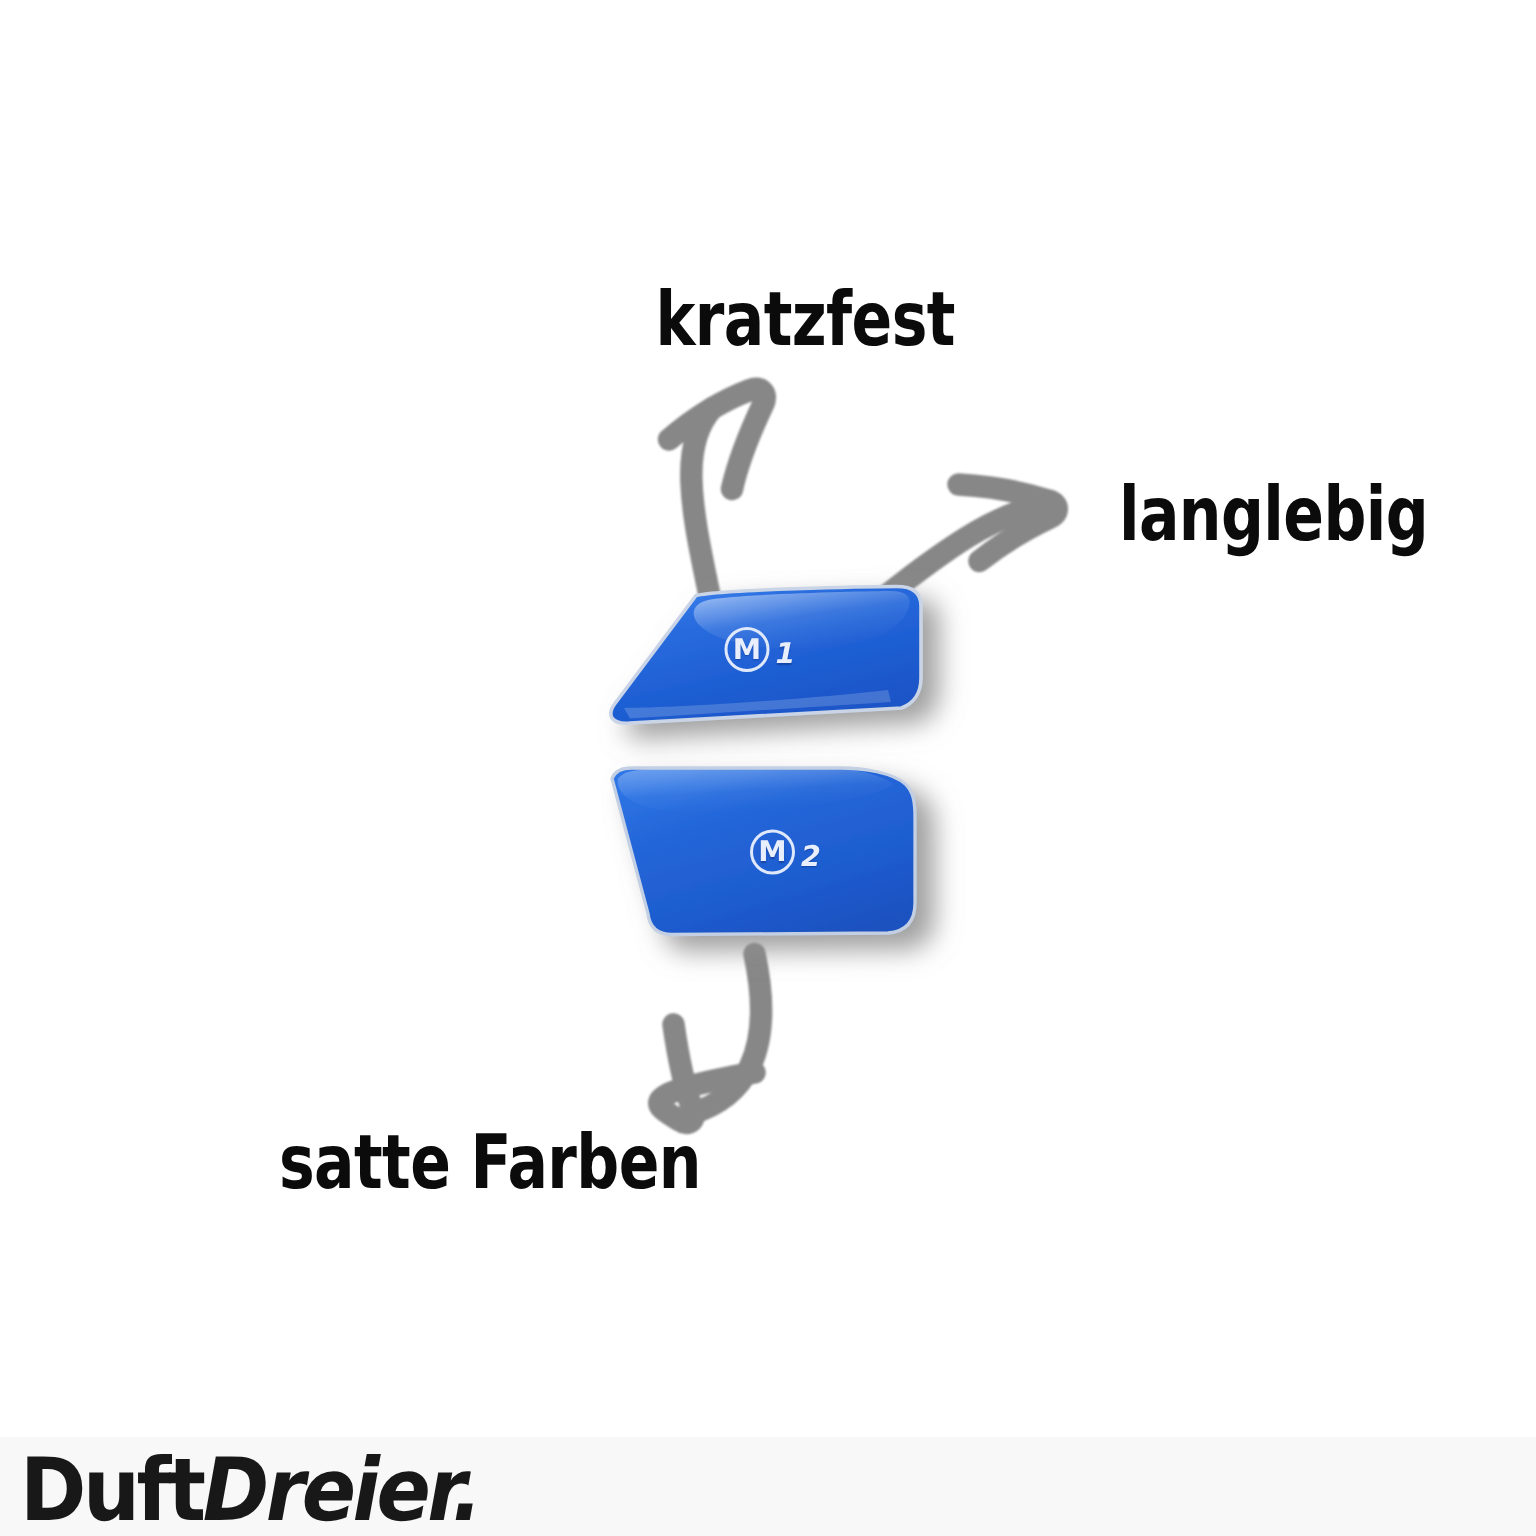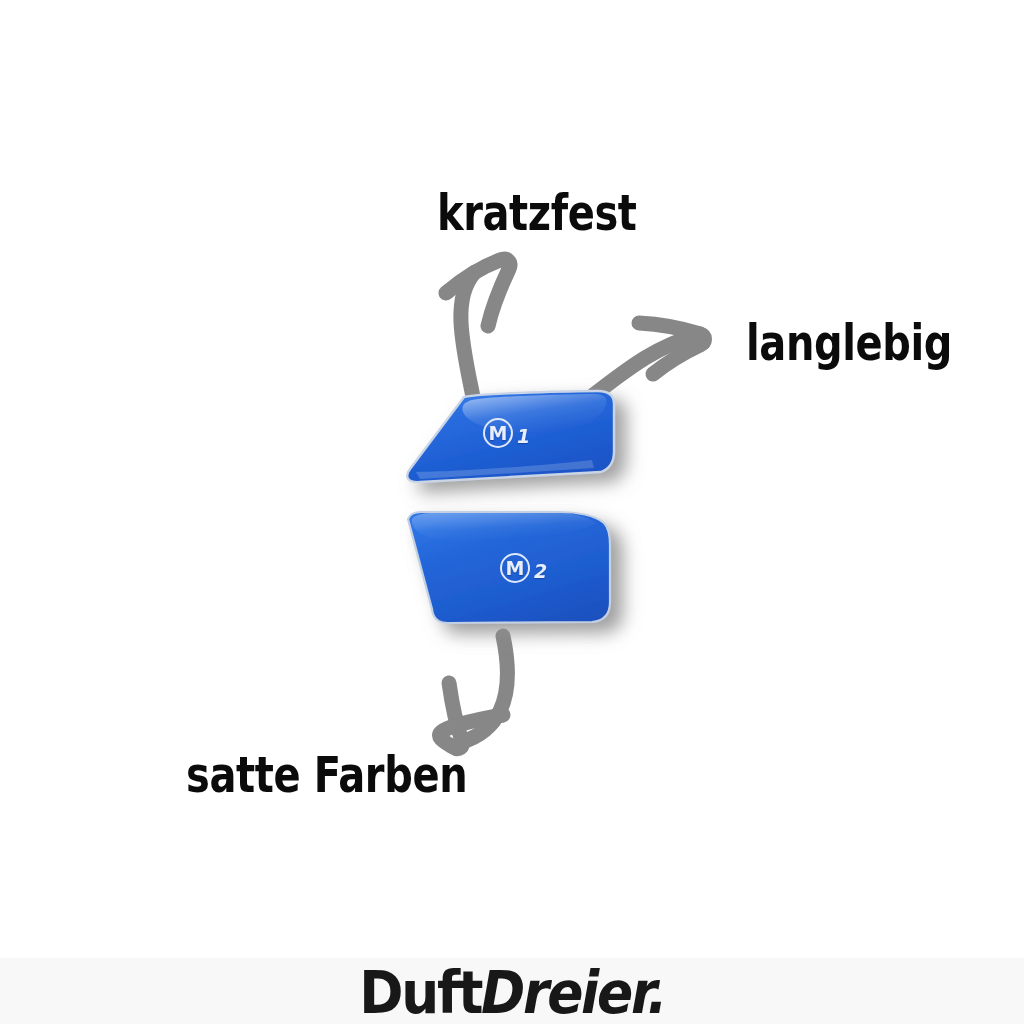--- a/index.html
+++ b/index.html
@@ -112,21 +112,21 @@
   
   #brand-bar {
     position: absolute;
     left: 0;
     top: 958px;
     width: 1024px;
     height: 66px;
     background: #f8f8f8;
     display: flex;
     align-items: center;
-    justify-content: center;
+    justify-content: flex-start;
   }
   #brand-logo {
     font-family: "DejaVu Sans", sans-serif;
     font-size: 58px;
     line-height: 1;
     color: #181818;
     letter-spacing: -2.5px;
     white-space: nowrap;
     transform: scaleX(0.92);
     position: relative;

